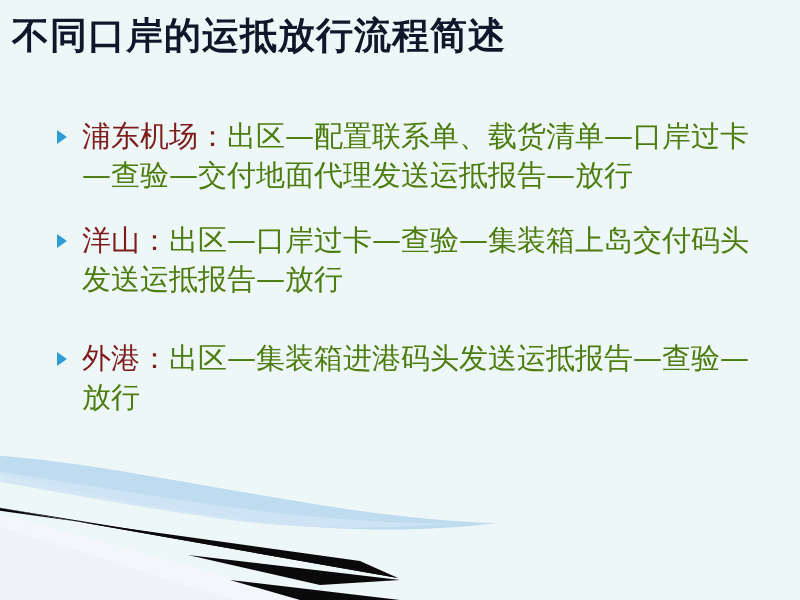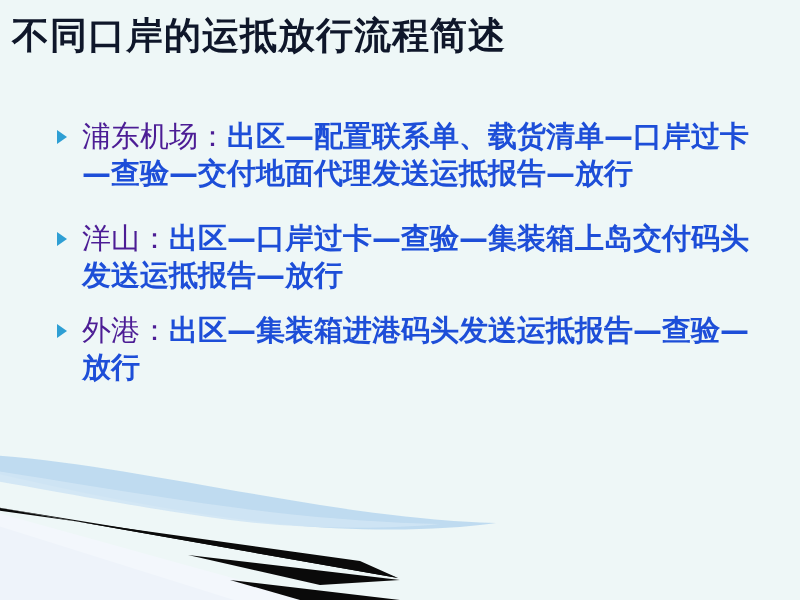--- a/index.html
+++ b/index.html
@@ -52,21 +52,21 @@
     top: 118px;
     width: 700px;
   }
 
   .bullet-row {
     position: relative;
     padding-left: 26px;
     margin-bottom: 26px;
   }
   .bullet-row.b1 { margin-bottom: 28px; }
-  .bullet-row.b2 { margin-bottom: 18px; }
+  .bullet-row.b2 { margin-bottom: 42px; }
   .bullet-row.b3 { margin-bottom: 9px; }
 
   .bullet-marker {
     position: absolute;
     left: 1px;
     top: 12px;
     width: 0;
     height: 0;
     border-left: 10px solid #2e9fd4;
     border-top: 7px solid transparent;
@@ -74,28 +74,28 @@
   }
 
   .bullet-text {
     font-size: 29px;
     line-height: 37px;
     white-space: normal;
     word-break: break-all;
   }
 
   .label {
-    color: #4c1d95;
-    font-family: Liberation Sans, sans-serif;
+    color: #7f1d1d;
+    font-family: Liberation Mono, monospace;
     font-weight: normal;
   }
   .flow {
-    color: #1d4ed8;
+    color: #4d7c0f;
     font-family: "DejaVu Serif", "Liberation Serif", serif;
-    font-weight: bold;
+    font-weight: normal;
   }
 </style>
 </head>
 <body>
 
 <div id="slide">
 
   <svg id="decor" viewBox="0 0 800 600" width="800" height="600" xmlns="http://www.w3.org/2000/svg">
 
     <path d="M -10 455 C 90 462, 200 486, 320 505 C 390 516, 450 522, 496 523

